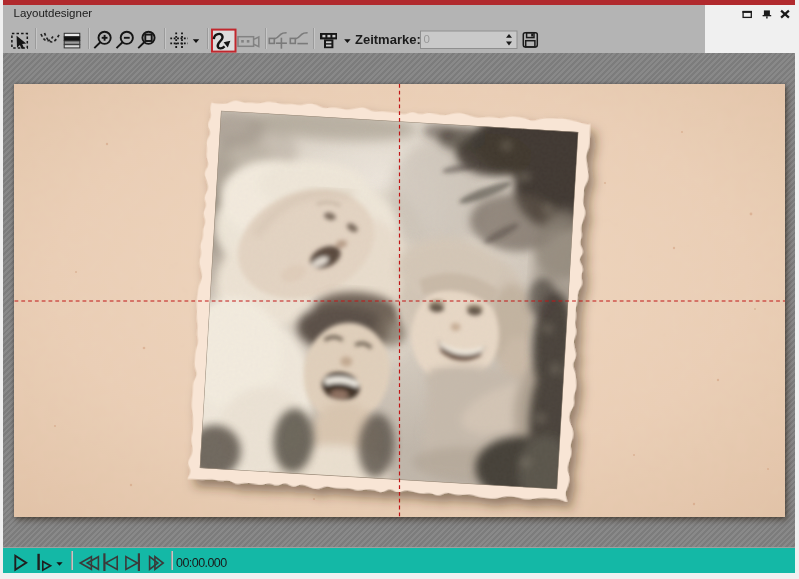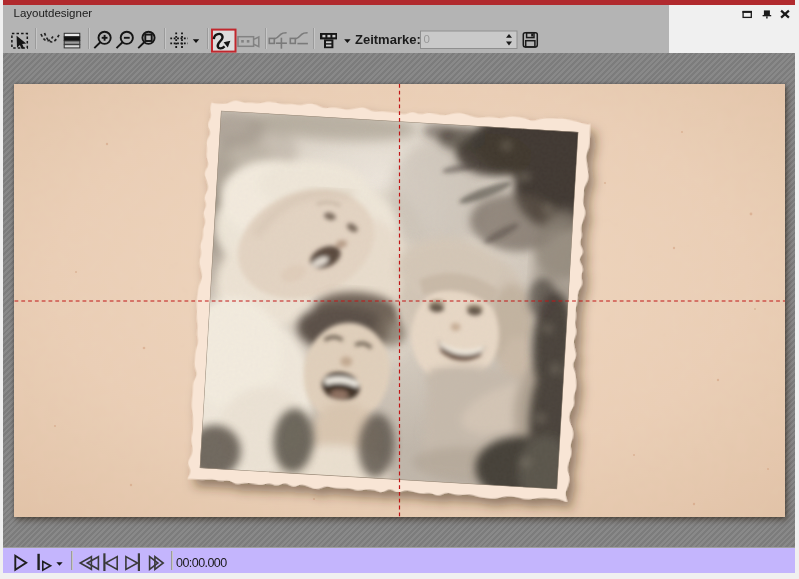--- a/index.html
+++ b/index.html
@@ -1,23 +1,23 @@
 <!DOCTYPE html>
 <html><head>
 <meta charset="utf-8">
 <style>
 html,body{margin:0;padding:0;}
 body{width:799px;height:579px;overflow:hidden;background:#f0f0f0;font-family:"Liberation Sans",sans-serif;position:relative;}
-#win{position:absolute;left:3px;top:0;width:666px;height:573px;background:#b4b4b4;}
+#win{position:absolute;left:3px;top:0;width:666px;height:573px;background:#b4b4b4;padding-left:36px;}
 #redbar{position:absolute;left:0;top:0;width:792px;height:5px;background:#b12a2e;}
 #titlebar{position:absolute;left:0;top:5px;width:792px;height:19px;}
 #titlebar .t{position:absolute;left:10.5px;top:1.5px;font-size:11.5px;letter-spacing:0px;color:#1a1a1a;}
 #toolbar{position:absolute;left:0;top:24px;width:792px;height:29px;}
 #viewport{position:absolute;left:0;top:53px;width:792px;height:494px;background:repeating-linear-gradient(135deg,#898989 0 2px,#7c7c7c 2px 4px);}
-#playbar{position:absolute;left:0;top:547px;width:792px;height:26px;background:#c4b5fd;border-top:1px solid #9f9f9f;box-sizing:border-box;}
+#playbar{position:absolute;left:0;top:547px;width:792px;height:26px;background:#14b8a6;border-top:1px solid #9f9f9f;box-sizing:border-box;}
 #canvas{position:absolute;left:11px;top:31px;width:771px;height:433px;background:#e8cfb4;box-shadow:2px 3px 6px rgba(40,25,10,.5),0 0 3px rgba(0,0,0,.25);}
 .sep{position:absolute;top:4px;width:1px;height:21px;background:#9b9b9b;border-right:1px solid #c6c6c6;}
 .psep{position:absolute;top:3px;width:1px;height:19px;background:#9b9b9b;border-right:1px solid #c6c6c6;}
 #timetext{position:absolute;left:173px;top:8px;font-size:12.5px;letter-spacing:-0.55px;color:#1a1a1a;}
 </style>
 </head>
 <body>
 <div id="win">
   <div id="redbar"></div>
   <div id="titlebar">

